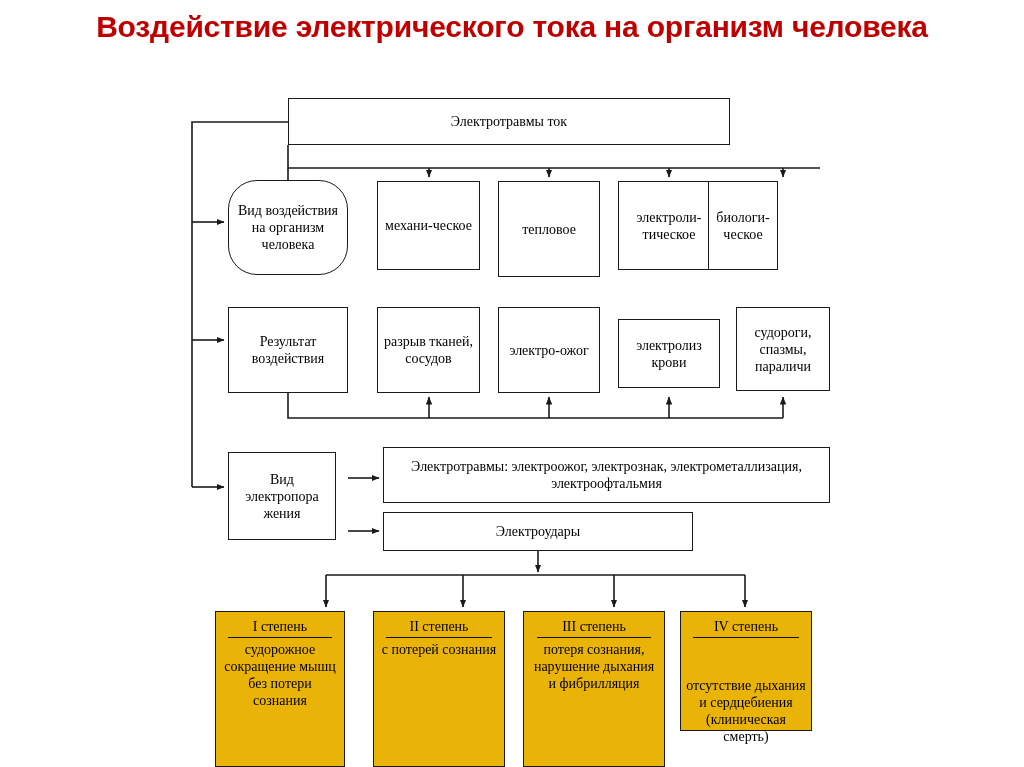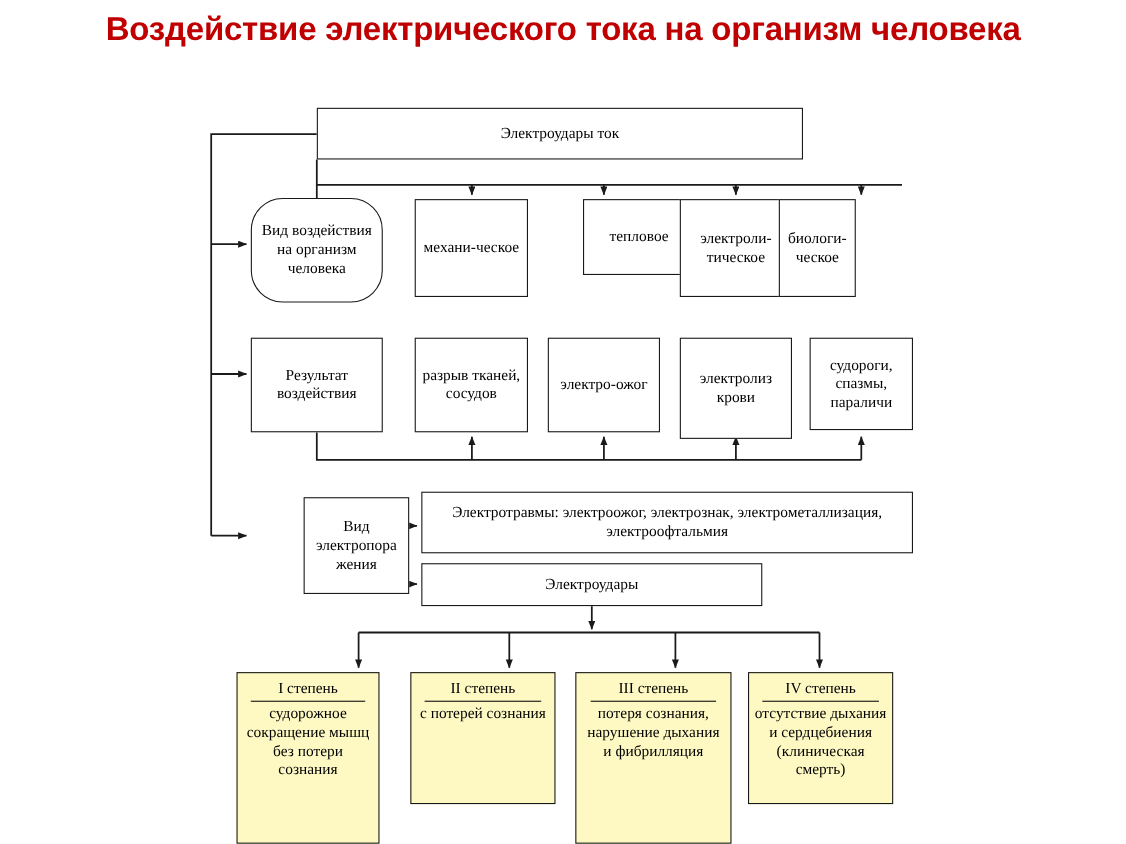--- a/index.html
+++ b/index.html
@@ -12,21 +12,21 @@
          font-weight:bold;font-size:30px;line-height:42px;color:#C00000;
          letter-spacing:-0.2px;}
 
   .box{position:absolute;box-sizing:border-box;border:1.6px solid #1a1a1a;
        background:#ffffff;display:flex;align-items:center;justify-content:center;
        text-align:center;color:#000;font-size:14px;line-height:17px;
        font-family:"Liberation Serif","DejaVu Serif",serif;}
   .box span{display:block;padding:0 4px;}
 
   .deg{position:absolute;box-sizing:border-box;border:1.6px solid #1a1a1a;
-       background:#fef9c3;display:flex;flex-direction:column;align-items:center;
+       background:#eab308;display:flex;flex-direction:column;align-items:center;
        padding-top:6px;color:#000;font-size:14px;line-height:17px;
        font-family:"Liberation Serif","DejaVu Serif",serif;}
   .deg .dt{display:block;padding:0 2px 2px 2px;border-bottom:1.4px solid #111;
            margin-bottom:3px;width:78%;text-align:center;}
   .deg .db{display:block;text-align:center;padding:0 5px;}
 
   svg{position:absolute;left:0;top:0;}
 </style>
 </head>
 <body>
@@ -68,75 +68,75 @@
       <path d="M538,551 L538,572" marker-end="url(#ar)"></path>
       <path d="M326,575 L745,575"></path>
       <path d="M326,575 L326,607" marker-end="url(#ar)"></path>
       <path d="M463,575 L463,607" marker-end="url(#ar)"></path>
       <path d="M614,575 L614,607" marker-end="url(#ar)"></path>
       <path d="M745,575 L745,607" marker-end="url(#ar)"></path>
     </g>
   </svg>
 
   <div class="box" style="left:288px;top:98px;width:442px;height:47px;">
-    <span>Электроудары ток</span>
+    <span>Электротравмы ток</span>
   </div>
 
   <div class="box" style="left:228px;top:180px;width:120px;height:95px;border-radius:29px;">
     <span>Вид воздействия на организм человека</span>
   </div>
   <div class="box" style="left:377px;top:181px;width:103px;height:89px;">
     <span>механи-ческое</span>
   </div>
-  <div class="box" style="left:498px;top:181px;width:102px;height:69px;margin-left:32px;">
+  <div class="box" style="left:498px;top:181px;width:102px;height:96px;">
     <span>тепловое</span>
   </div>
   <div class="box" style="left:618px;top:181px;width:102px;height:89px;">
     <span>электроли-тическое</span>
   </div>
   <div class="box" style="left:708px;top:181px;width:70px;height:89px;">
     <span>биологи-ческое</span>
   </div>
 
   <div class="box" style="left:228px;top:307px;width:120px;height:86px;">
     <span>Результат воздействия</span>
   </div>
   <div class="box" style="left:377px;top:307px;width:103px;height:86px;">
     <span>разрыв тканей, сосудов</span>
   </div>
   <div class="box" style="left:498px;top:307px;width:102px;height:86px;">
     <span>электро-ожог</span>
   </div>
-  <div class="box" style="left:618px;top:307px;width:102px;height:92px;">
+  <div class="box" style="left:618px;top:319px;width:102px;height:69px;">
     <span>электролиз крови</span>
   </div>
   <div class="box" style="left:736px;top:307px;width:94px;height:84px;">
     <span>судороги, спазмы, параличи</span>
   </div>
 
-  <div class="box" style="left:228px;top:452px;width:96px;height:88px;margin-left:48px;">
+  <div class="box" style="left:228px;top:452px;width:108px;height:88px;">
     <span>Вид электропора жения</span>
   </div>
   <div class="box" style="left:383px;top:447px;width:447px;height:56px;">
     <span>Электротравмы: электроожог, электрознак, электрометаллизация, электроофтальмия</span>
   </div>
   <div class="box" style="left:383px;top:512px;width:310px;height:39px;">
     <span>Электроудары</span>
   </div>
 
   <div class="deg" style="left:215px;top:611px;width:130px;height:156px;">
     <span class="dt">I степень</span>
     <span class="db">судорожное сокращение мышц без потери сознания</span>
   </div>
-  <div class="deg" style="left:373px;top:611px;width:132px;height:120px;">
+  <div class="deg" style="left:373px;top:611px;width:132px;height:156px;">
     <span class="dt">II степень</span>
     <span class="db">с потерей сознания</span>
   </div>
   <div class="deg" style="left:523px;top:611px;width:142px;height:156px;">
     <span class="dt">III степень</span>
     <span class="db">потеря сознания, нарушение дыхания и фибрилляция</span>
   </div>
-  <div class="deg" style="left:680px;top:611px;width:132px;height:120px;">
+  <div class="deg" style="left:680px;top:611px;width:132px;height:120px;gap:36px;">
     <span class="dt">IV степень</span>
     <span class="db">отсутствие дыхания и сердцебиения (клиническая смерть)</span>
   </div>
 
 </div>
 
 </body></html>

